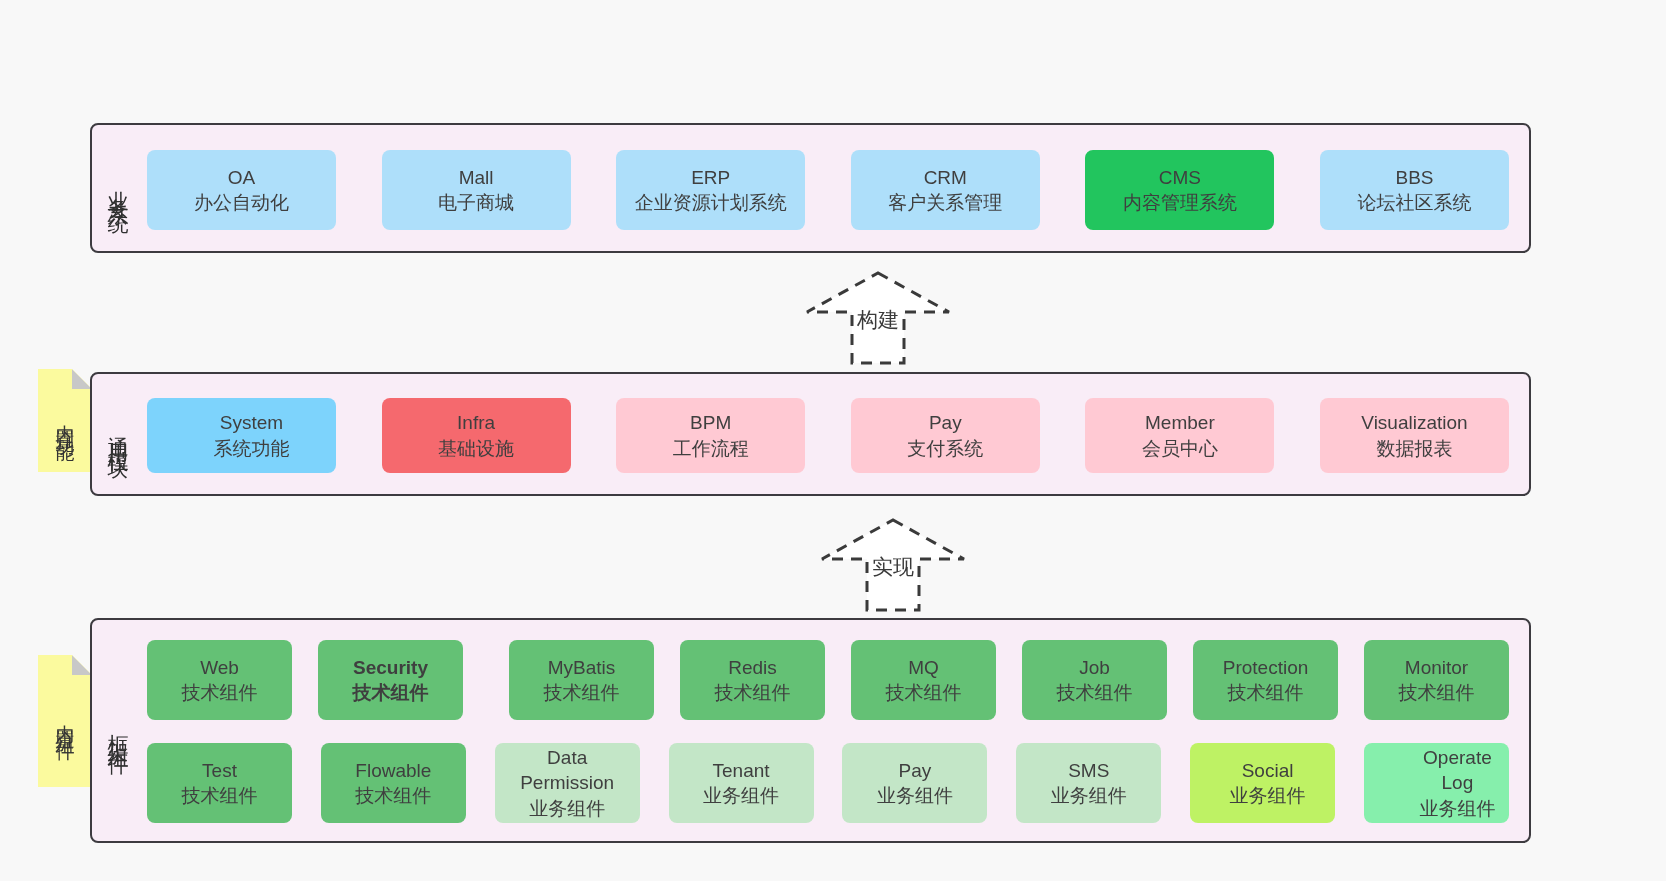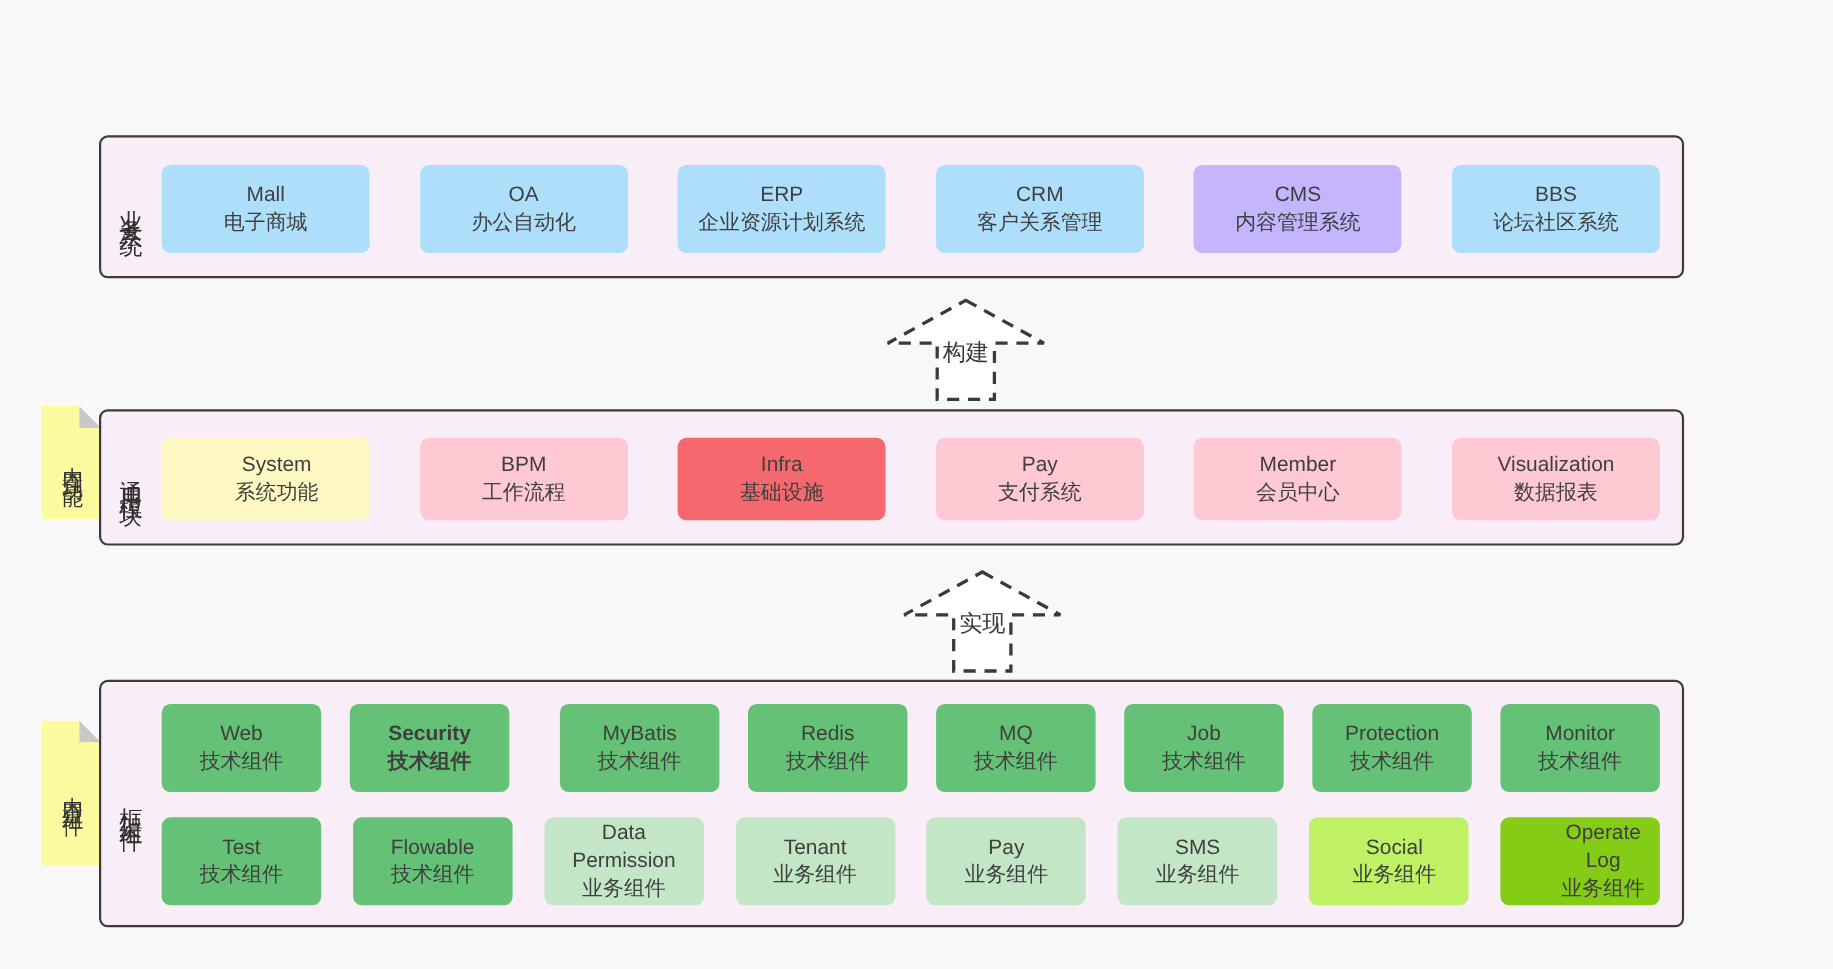--- a/index.html
+++ b/index.html
@@ -80,67 +80,67 @@
     <span class="tag-text">内置功能</span>
   </div>
   <div class="tag tag2">
     <span class="tag-text">内置组件</span>
   </div>
 
   <section class="panel panel1">
     <div class="vlabel">业务系统</div>
     <div class="row row6">
       <div class="box" style="background: rgb(174, 223, 250);">
+        <span>OA</span>
+        <span>办公自动化</span>
+      </div>
+      <div class="box" style="background: rgb(174, 223, 250);">
         <span>Mall</span>
         <span>电子商城</span>
       </div>
       <div class="box" style="background: rgb(174, 223, 250);">
-        <span>OA</span>
-        <span>办公自动化</span>
-      </div>
-      <div class="box" style="background: rgb(174, 223, 250);">
         <span>ERP</span>
         <span>企业资源计划系统</span>
       </div>
       <div class="box" style="background: rgb(174, 223, 250);">
         <span>CRM</span>
         <span>客户关系管理</span>
       </div>
-      <div class="box" style="background: #c4b5fd;">
+      <div class="box" style="background: #22c55e;">
         <span>CMS</span>
         <span>内容管理系统</span>
       </div>
       <div class="box" style="background: rgb(174, 223, 250);">
         <span>BBS</span>
         <span>论坛社区系统</span>
       </div>
     </div>
   </section>
 
   <div class="arrow arrow1">
     <svg viewBox="0 0 150 97">
       <polygon points="75,3 146,42 101,42 101,93 49,93 49,42 4,42"></polygon>
     </svg>
     <span class="arrow-label">构建</span>
   </div>
 
   <section class="panel panel2">
     <div class="vlabel">通用模块</div>
     <div class="row row6">
-      <div class="box" style="background: #fef9c3; padding-left: 26px;">
+      <div class="box" style="background: #7dd3fc; padding-left: 26px;">
         <span>System</span>
         <span>系统功能</span>
-      </div>
-      <div class="box" style="background: rgb(255, 201, 211);">
-        <span>BPM</span>
-        <span>工作流程</span>
       </div>
       <div class="box" style="background: rgb(245, 105, 110);">
         <span>Infra</span>
         <span>基础设施</span>
+      </div>
+      <div class="box" style="background: rgb(255, 201, 211);">
+        <span>BPM</span>
+        <span>工作流程</span>
       </div>
       <div class="box" style="background: rgb(255, 201, 211);">
         <span>Pay</span>
         <span>支付系统</span>
       </div>
       <div class="box" style="background: rgb(255, 201, 211);">
         <span>Member</span>
         <span>会员中心</span>
       </div>
       <div class="box" style="background: rgb(255, 201, 211);">
@@ -215,20 +215,20 @@
         <span>业务组件</span>
       </div>
       <div class="box" style="background: rgb(195, 230, 199);">
         <span>SMS</span>
         <span>业务组件</span>
       </div>
       <div class="box" style="background: #bef264; padding-left: 16px;">
         <span>Social</span>
         <span>业务组件</span>
       </div>
-      <div class="box" style="background: #84cc16; padding-left: 48px;">
+      <div class="box" style="background: #86efac; padding-left: 48px;">
         <span>Operate Log</span>
         <span>业务组件</span>
       </div>
     </div>
   </section>
 
 </div>
 
 </body></html>

